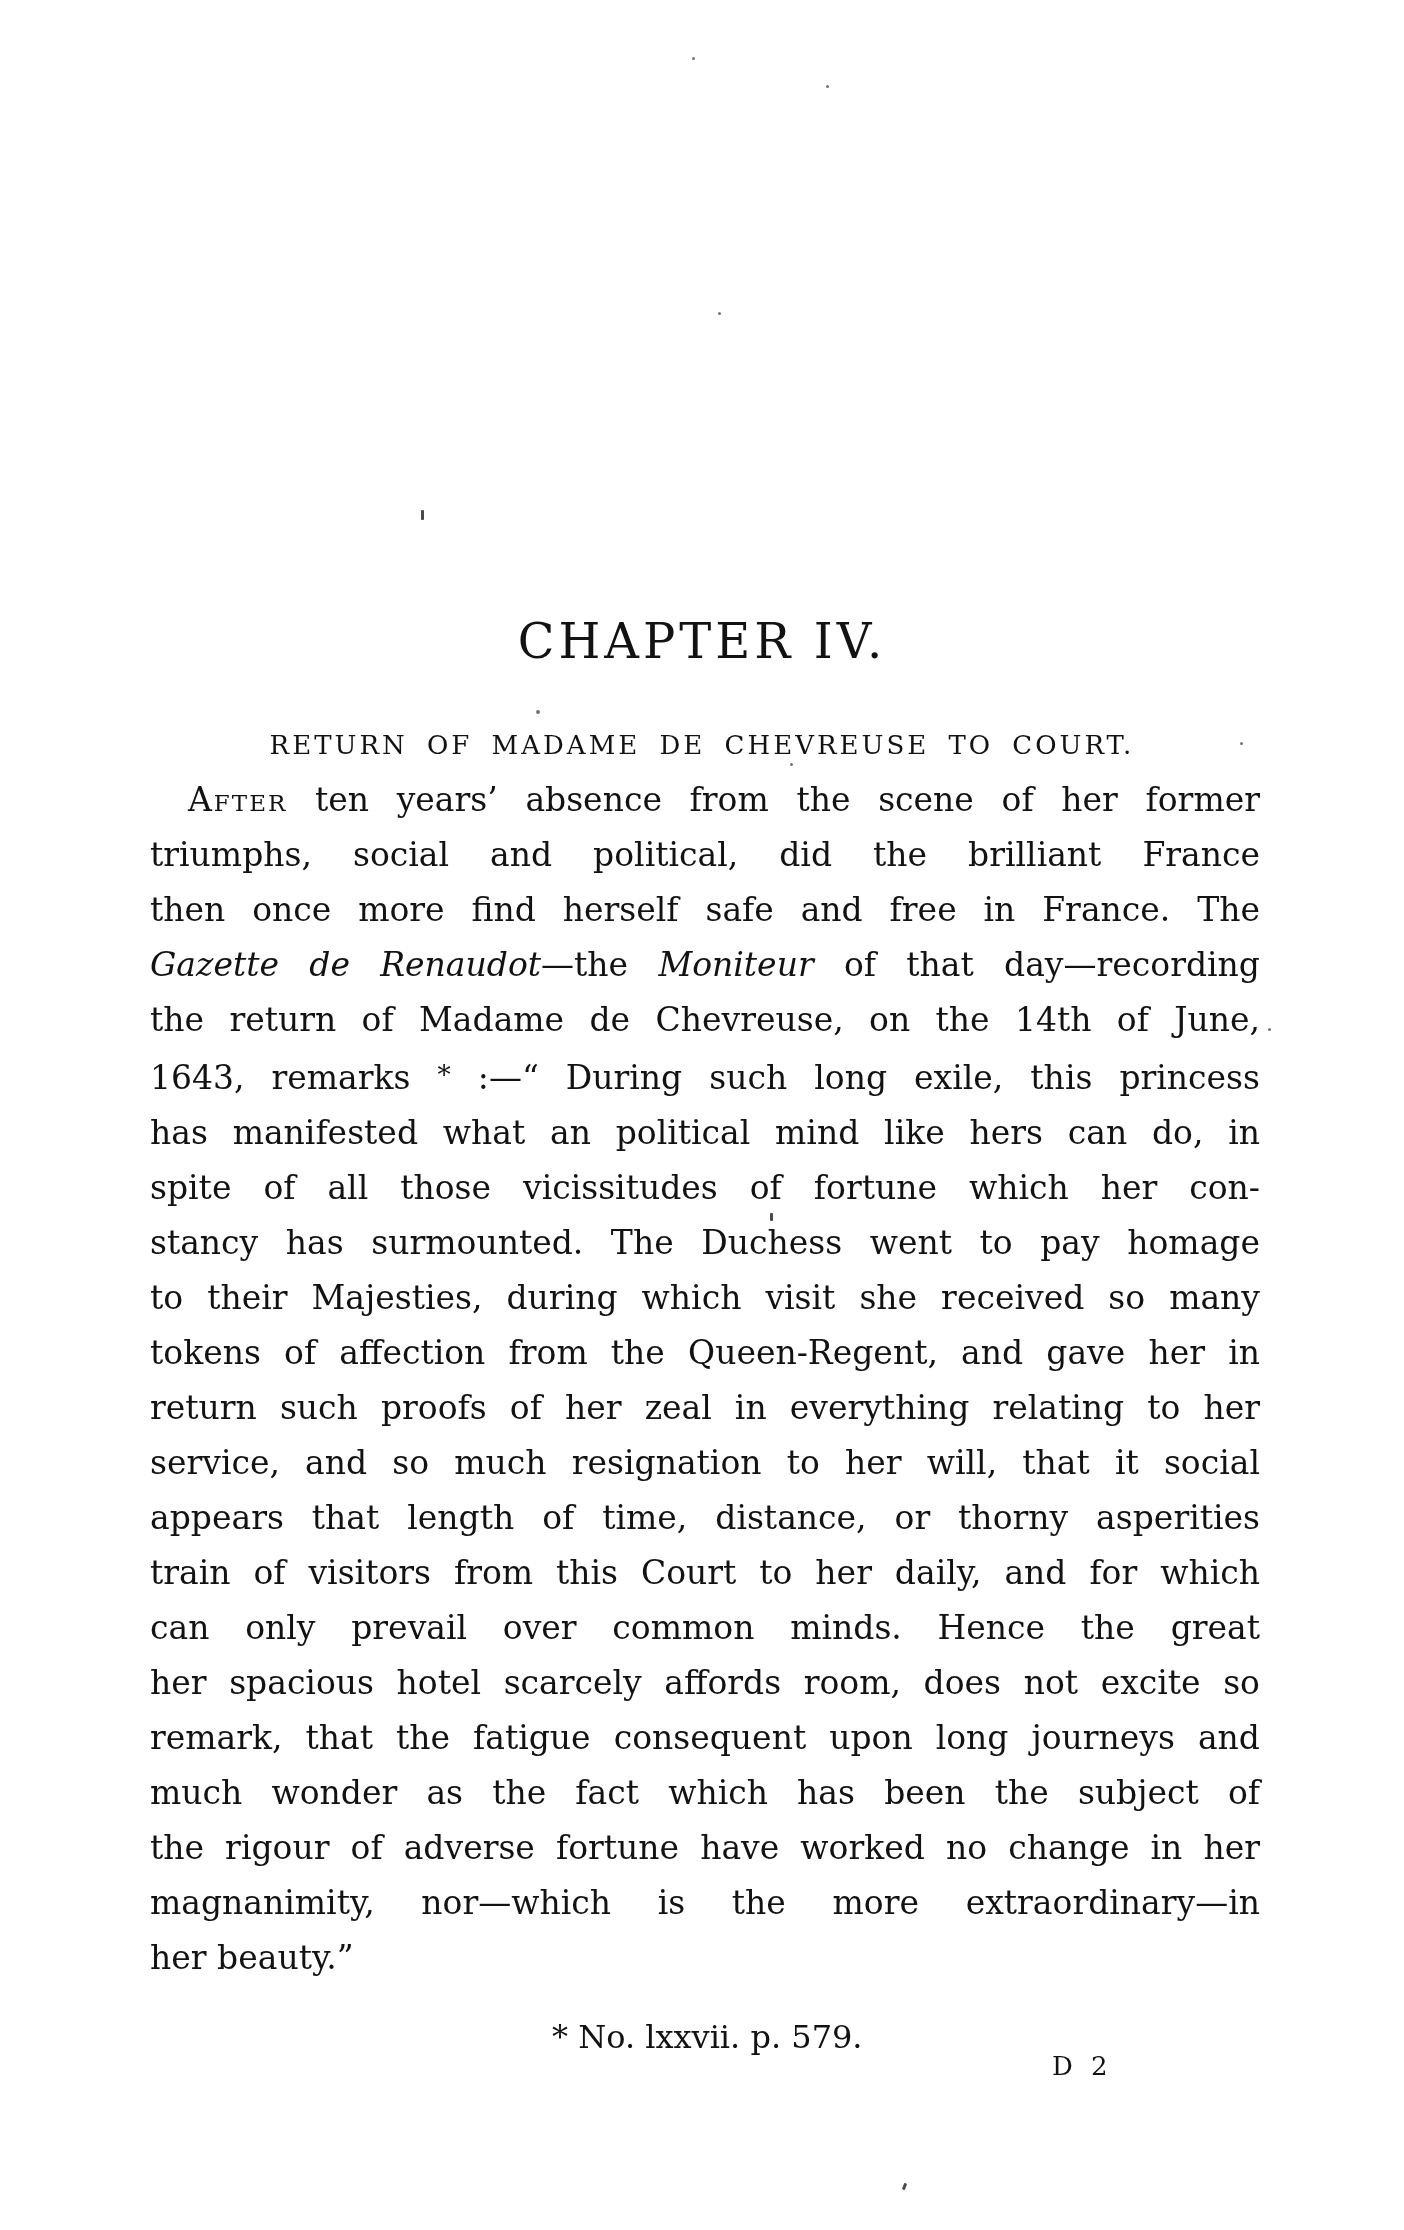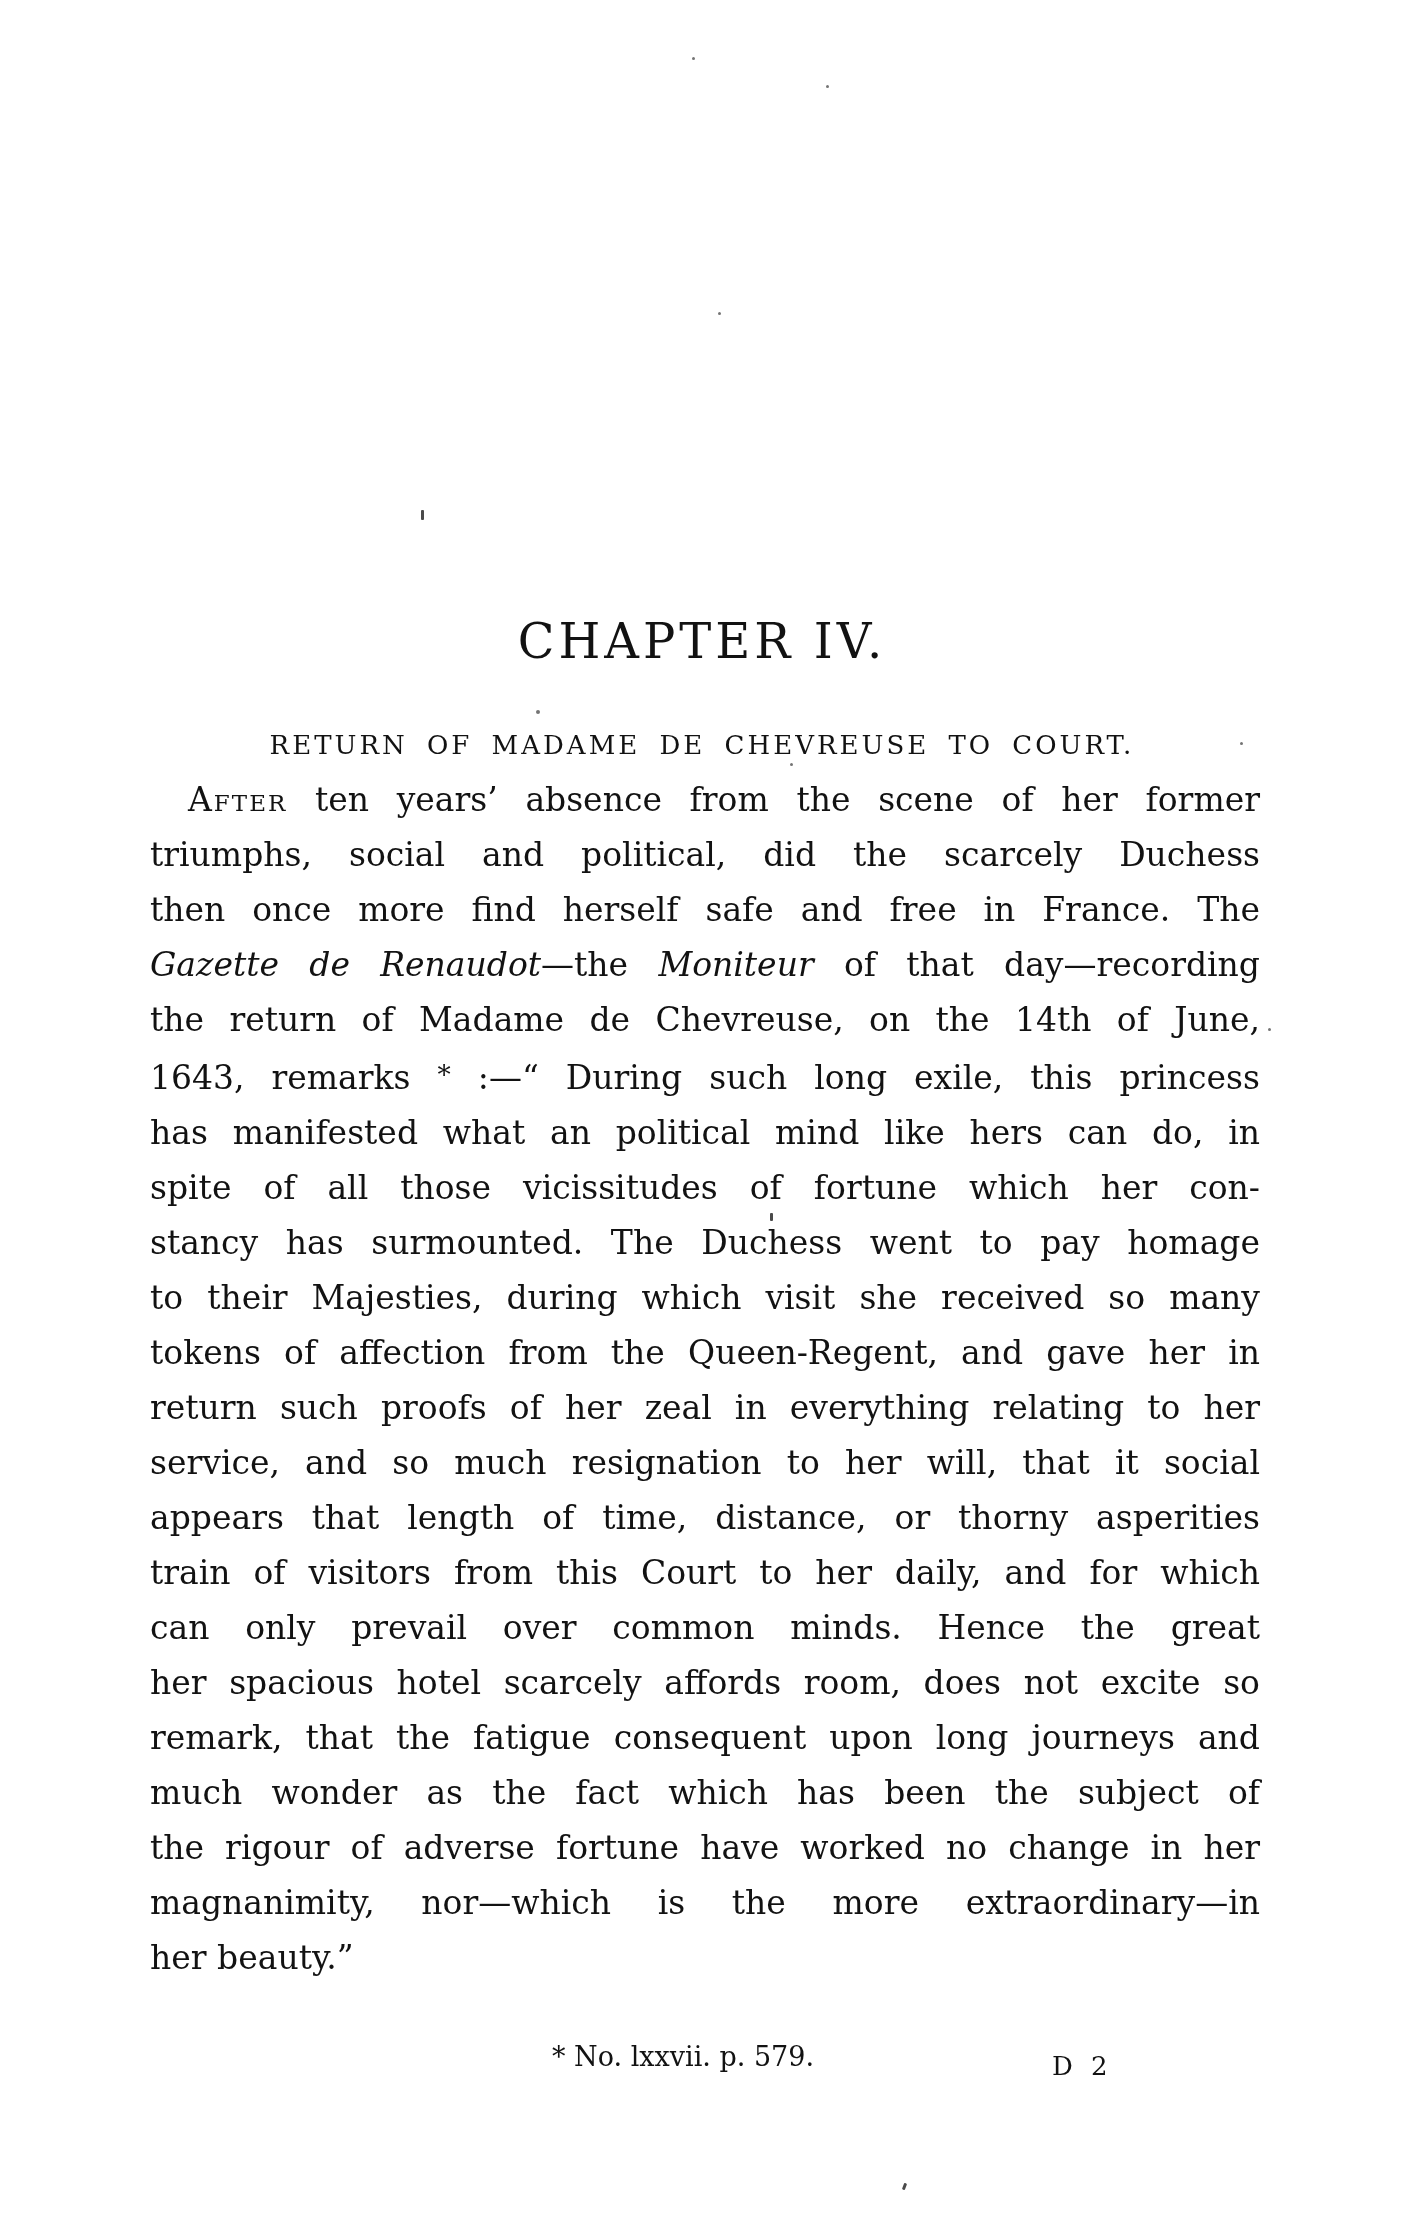--- a/index.html
+++ b/index.html
@@ -37,23 +37,22 @@
     text-align-last:justify;
     text-justify:inter-word;
   }
   .line.indent{padding-left:38px;}
   .line.last{text-align-last:left;}
   .it{font-style:italic;}
   .sc{font-variant:small-caps;letter-spacing:2px;}
   .sup{vertical-align:5px;font-size:0.8em;}
   .footnote{
     position:absolute;left:552px;top:2020px;
-    font-size:27px;line-height:34px;
+    font-size:32px;line-height:34px;
     white-space:nowrap;
-    margin-top:20px;
   }
   .signature{
     position:absolute;left:1052px;top:2050px;
     font-size:26px;line-height:32px;
     letter-spacing:5px;
     white-space:nowrap;
   }
   .speck{
     position:absolute;background:#2a2a2a;border-radius:50%;opacity:.65;
   }
@@ -76,21 +75,21 @@
   <div class="tick" style="left:770px;top:1213px;width:3px;height:8px"></div>
   <div class="speck" style="left:1268px;top:1028px;width:3px;height:3px"></div>
   <div class="tick" style="left:903px;top:2183px;width:3px;height:7px;transform:rotate(20deg)"></div>
 
   <div class="heading">CHAPTER IV.</div>
 
   <div class="subtitle">RETURN OF MADAME DE CHEVREUSE TO COURT.</div>
 
   <div class="bodytext">
       <div class="line indent"><span class="sc">After</span><span> ten years’ absence from the scene of her former</span></div>
-      <div class="line"><span>triumphs, social and political, did the scarcely Duchess</span></div>
+      <div class="line"><span>triumphs, social and political, did the brilliant France</span></div>
       <div class="line"><span>then once more find herself safe and free in France.  The</span></div>
       <div class="line"><span class="it">Gazette de Renaudot</span><span>—the </span><span class="it">Moniteur</span><span> of that day—recording</span></div>
       <div class="line"><span>the return of Madame de Chevreuse, on the 14th of June,</span></div>
       <div class="line"><span>1643, remarks </span><span class="sup">*</span><span> :—“ During such long exile, this princess</span></div>
       <div class="line"><span>has manifested what an political mind like hers can do, in</span></div>
       <div class="line"><span>spite of all those vicissitudes of fortune which her con-</span></div>
       <div class="line"><span>stancy has surmounted.  The Duchess went to pay homage</span></div>
       <div class="line"><span>to their Majesties, during which visit she received so many</span></div>
       <div class="line"><span>tokens of affection from the Queen-Regent, and gave her in</span></div>
       <div class="line"><span>return such proofs of her zeal in everything relating to her</span></div>

